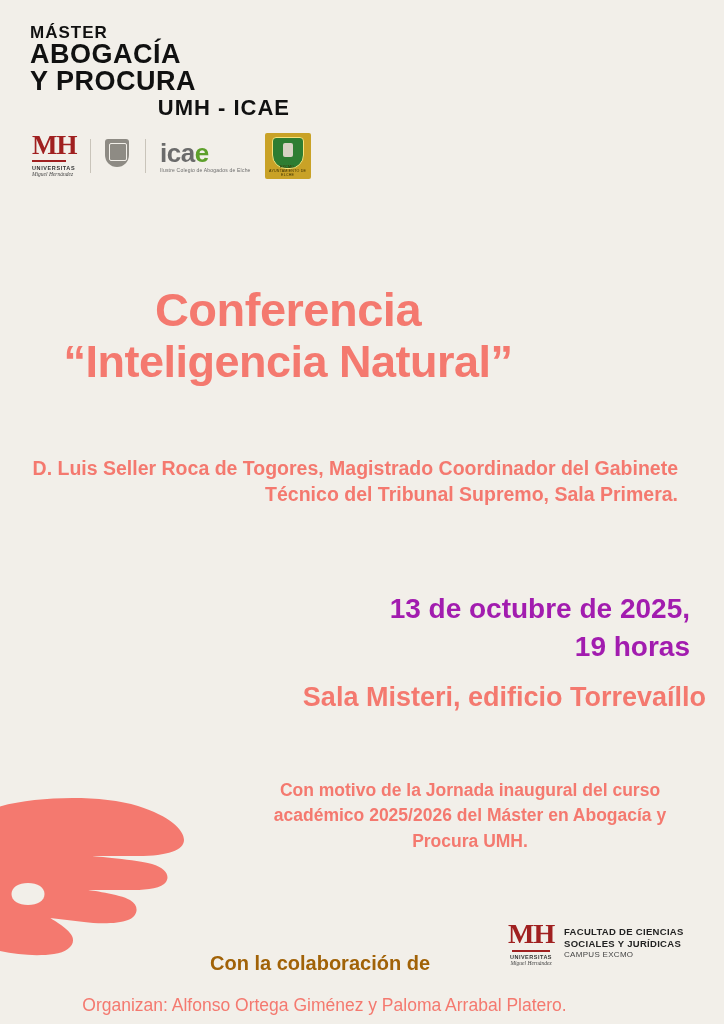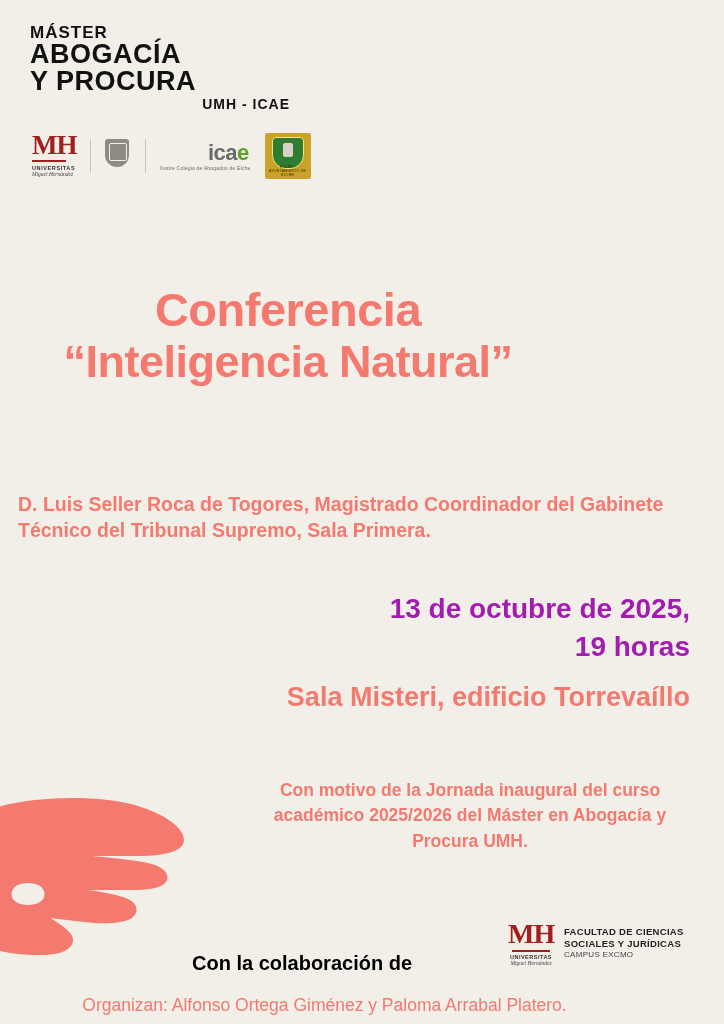--- a/index.html
+++ b/index.html
@@ -38,21 +38,21 @@
     font-size: 27px;
     letter-spacing: 0.5px;
   }
   .master-title .l3 {
     display: block;
     font-size: 27px;
     letter-spacing: 0.5px;
   }
   .master-title .l4 {
     display: block;
-    font-size: 14px;
+    font-size: 22px;
     text-align: right;
     letter-spacing: 1px;
     margin-top: 2px;
   }
 
   
   .logos {
     position: absolute;
     top: 132px;
     left: 32px;
@@ -118,25 +118,24 @@
     left: 4px; top: 4px;
     width: 16px; height: 16px;
     border: 1px solid #f2efe9;
     border-radius: 2px;
   }
 
   .logo-icae-text {
     line-height: 1;
   }
   .logo-icae-text .icae {
-    font-size: 22px;
+    font-size: 26px;
     font-weight: bold;
     color: #6b6b6b;
     letter-spacing: -0.5px;
-    margin-left: 48px;
   }
   .logo-icae-text .icae .e {
     color: #5da02b;
   }
   .logo-icae-text .sub {
     font-size: 5px;
     color: #6b6b6b;
     margin-top: 2px;
     letter-spacing: 0.2px;
   }
@@ -202,22 +201,21 @@
 
   .speaker {
     position: absolute;
     top: 455px;
     left: 18px;
     width: 660px;
     color: #f4796f;
     font-size: 19.5px;
     font-weight: bold;
     line-height: 1.35;
-    text-align: left;
-    margin-top: 36px;
+    text-align: right;
   }
 
   .datetime {
     position: absolute;
     top: 590px;
     left: 0;
     width: 690px;
     text-align: right;
     color: #a21caf;
     font-size: 28px;
@@ -227,20 +225,21 @@
 
   .venue {
     position: absolute;
     top: 682px;
     left: 0;
     width: 690px;
     text-align: right;
     color: #f4796f;
     font-size: 27px;
     font-weight: bold;
+    padding-left: 16px;
   }
 
   .motive {
     position: absolute;
     top: 778px;
     left: 250px;
     width: 440px;
     text-align: center;
     color: #f4796f;
     font-size: 17.5px;
@@ -255,22 +254,22 @@
     top: 790px;
     width: 270px;
     height: 180px;
   }
   .hand svg { display: block; }
 
   
   .collab {
     position: absolute;
     top: 952px;
-    left: 192px;
-    color: #000000;
+    left: 210px;
+    color: #a16207;
     font-size: 20px;
     font-weight: bold;
   }
 
   .faculty-logo {
     position: absolute;
     top: 920px;
     left: 508px;
     display: flex;
     align-items: center;

